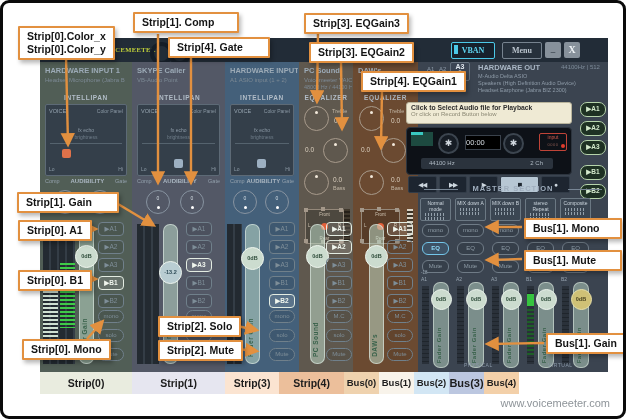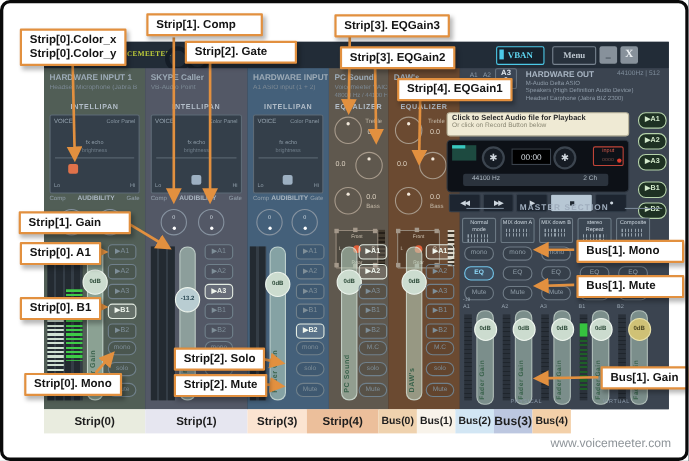--- a/index.html
+++ b/index.html
@@ -82,21 +82,21 @@
 
   
   .recorder{position:absolute;left:366px;top:62px;width:166px;height:100px;}
   .hint{position:absolute;left:0;top:2px;right:0;height:22px;background:#efead4;border:1px solid #b9b49c;border-radius:3px;padding:1px 4px;box-sizing:border-box;}
   .hint .h1{font-size:6.8px;font-weight:bold;color:#2d2d2d;}
   .hint .h2{font-size:6px;color:#8b8874;}
   .deck{position:absolute;left:0;top:27px;right:0;height:46px;background:#0d1117;border-radius:4px;border:1px solid #2c343e;}
   .screen{position:absolute;left:4px;top:4px;width:22px;height:14px;background:#1d4a40;}
   .screen i{position:absolute;left:0;top:0;width:12px;height:3px;background:#39c8c0;}
   .reel{position:absolute;top:5px;width:17px;height:17px;border:2px solid #3c454f;border-radius:50%;background:#161c24;color:#cfd6dd;font-size:9px;text-align:center;line-height:16px;}
-  .counter{position:absolute;left:58px;top:7px;width:34px;height:13px;background:#000;border:1px solid #3a424c;color:#d8dee4;font-size:7.5px;text-align:center;line-height:13px;}
+  .counter{position:absolute;left:58px;top:7px;width:34px;height:13px;background:#000;border:1px solid #3a424c;color:#d8dee4;font-size:7.5px;text-align:left;line-height:13px;}
   .inputbadge{position:absolute;right:4px;top:5px;width:26px;height:16px;border:1px solid #c04438;border-radius:2px;color:#d05a4c;font-size:5px;text-align:center;line-height:7px;}
   .inputbadge u{text-decoration:none;color:#8a5a52;font-size:4px;letter-spacing:.5px;}
   .inputbadge b{position:absolute;right:1px;bottom:2px;width:4px;height:4px;border-radius:50%;background:#e03c2c;}
   .tapestrip{position:absolute;left:14px;top:30px;width:132px;height:11px;background:#2b333d;border-radius:2px;font-size:6px;color:#aeb9c3;line-height:11px;}
   .tapestrip .sr{position:absolute;left:8px;}
   .tapestrip .ch{position:absolute;right:10px;}
   .transport{position:absolute;left:2px;top:76px;right:2px;height:17px;display:flex;gap:2px;}
   .tbtn{flex:1;background:#1d2530;border:1px solid #323c48;border-radius:2px;color:#cdd6de;font-size:6.5px;text-align:center;line-height:16px;letter-spacing:-1px;}
   .tbtn.stop{flex:1.4;background:#b7c7d4;color:#1e2730;font-size:8px;}
   .routes{position:absolute;left:540px;top:64px;width:26px;}
@@ -551,21 +551,21 @@
     <line x1="522" y1="259" x2="488" y2="260"></line>
     <line x1="544" y1="343" x2="488" y2="344"></line>
   </g>
 </svg>
 
 <div class="ann" style="left:18px;top:26px">
   <div>Strip[0].Color_x</div>
   <div>Strip[0].Color_y</div>
 </div>
 <div class="ann" style="left:133px;top:12px;width:88px">Strip[1]. Comp</div>
-<div class="ann" style="left:168px;top:37px;width:84px">Strip[2]. Gate</div>
+<div class="ann" style="left:168px;top:37px;width:84px">Strip[4]. Gate</div>
 <div class="ann" style="left:304px;top:13px">Strip[3]. EQGain3</div>
 <div class="ann" style="left:309px;top:42px">Strip[3]. EQGain2</div>
 <div class="ann" style="left:361px;top:71px">Strip[4]. EQGain1</div>
 <div class="ann" style="left:17px;top:192px;width:84px">Strip[1]. Gain</div>
 <div class="ann" style="left:18px;top:220px">Strip[0]. A1</div>
 <div class="ann" style="left:18px;top:270px">Strip[0]. B1</div>
 <div class="ann" style="left:22px;top:339px">Strip[0]. Mono</div>
 <div class="ann" style="left:158px;top:316px">Strip[2]. Solo</div>
 <div class="ann" style="left:158px;top:340px">Strip[2]. Mute</div>
 <div class="ann" style="left:524px;top:218px;width:80px">Bus[1]. Mono</div>

